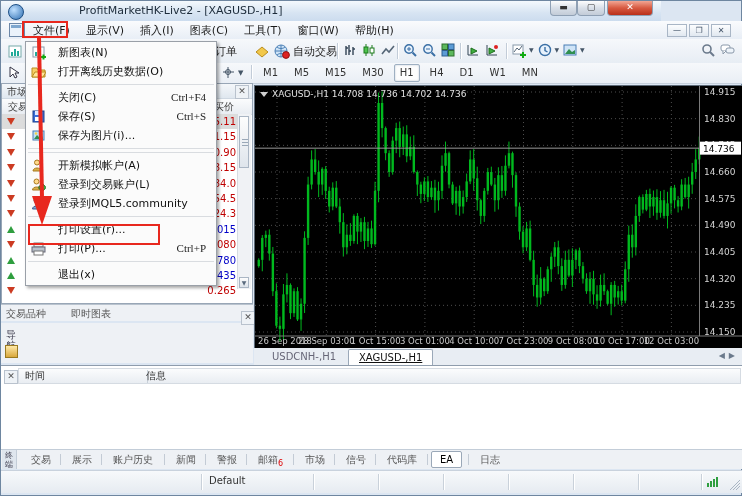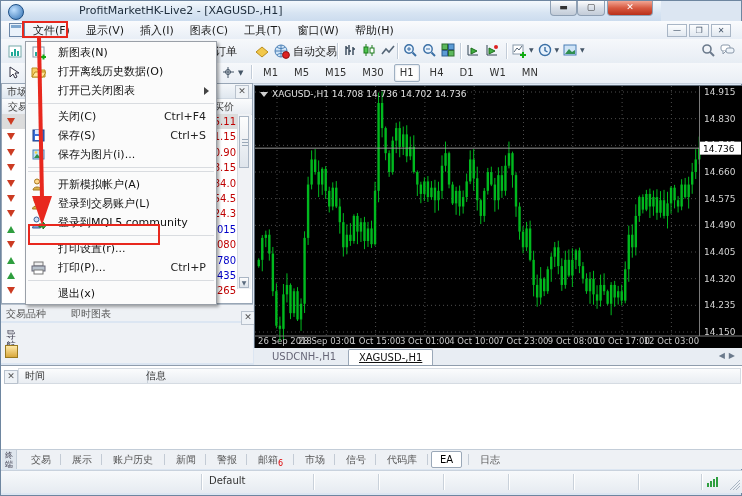--- a/index.html
+++ b/index.html
@@ -65,21 +65,21 @@
   .mailbadge{color:#d00;font-size:8px;vertical-align:sub;}
   
   .statusbar{position:absolute;left:0;top:469px;width:742px;height:22px;background:linear-gradient(#f7f9fb,#e6ebf1);border-top:1px solid #c9d2dd;font-size:10px;color:#333;}
   .st-sep{position:absolute;top:3px;width:1px;height:16px;background:#c9d1da;border-right:1px solid #fff;}
   .conn{position:absolute;right:22px;top:6px;width:14px;height:10px;}
   .conn i{position:absolute;bottom:0;width:2px;background:#2f9e3f;}
   .resize-grip{position:absolute;right:3px;bottom:3px;width:10px;height:10px;background:linear-gradient(135deg,transparent 50%,#aab6c4 50%,#aab6c4 55%,transparent 55%,transparent 65%,#aab6c4 65%,#aab6c4 70%,transparent 70%,transparent 80%,#aab6c4 80%,#aab6c4 85%,transparent 85%);}
   
   .filemenu{position:absolute;left:24px;top:40px;width:190px;background:#fbfbfb;border:1px solid #9aa0a8;box-shadow:2px 2px 3px rgba(0,0,0,.35);z-index:50;padding:1px 0;}
   .fm-item{position:relative;height:19px;line-height:19px;padding-left:32px;color:#111;white-space:nowrap;}
-  .fm-short{position:absolute;right:10px;color:#222;}
+  .fm-short{position:absolute;right:10px;color:#222;font-family:Liberation Serif, serif;}
   .fm-sub{position:absolute;right:7px;top:6px;width:0;height:0;border-top:4px solid transparent;border-bottom:4px solid transparent;border-left:5px solid #444;}
   .fm-sep{height:1px;background:#d9dce0;margin:3px 2px;}
   .fm-ico{position:absolute;left:5px;top:2px;width:15px;height:15px;}
   .red-overlay{position:absolute;left:0;top:0;z-index:999;pointer-events:none;}
 </style>
 </head>
 <body>
 
 <div class="window">
 
@@ -647,21 +647,20 @@
       <div class="fm-item"><span class="fm-ico"><svg width="15" height="15">
             <rect x="2" y="2" width="11" height="10" fill="#fff" stroke="#89a"></rect>
             <rect x="4" y="7" width="2" height="4" fill="#2a9"></rect>
             <rect x="7" y="4" width="2" height="7" fill="#2a9"></rect>
             <path d="M10 12 h5 M12.5 9.5 v5" stroke="#1a1" stroke-width="2"></path>
           </svg></span><span>新图表(N)</span></div>
       <div class="fm-item"><span class="fm-ico"><svg width="15" height="15">
             <path d="M1 4 h5 l1 2 h7 v7 H1 z" fill="#f7d065" stroke="#b98d1e"></path>
             <path d="M1 13 l3-5 h11 l-3 5 z" fill="#ffe79a" stroke="#b98d1e"></path>
           </svg></span><span>打开离线历史数据(O)</span></div>
-      <div class="fm-item"><span>打开已关闭图表</span><span class="fm-sub"></span></div>
       <div class="fm-sep"></div>
       <div class="fm-item"><span>关闭(C)</span><span class="fm-short">Ctrl+F4</span></div>
       <div class="fm-item"><span class="fm-ico"><svg width="15" height="15">
             <rect x="2" y="2" width="11" height="11" fill="#3a6fd8" stroke="#1d3f8a"></rect>
             <rect x="4" y="2" width="7" height="4" fill="#dfe8ff"></rect>
             <rect x="4" y="8" width="7" height="4" fill="#fff"></rect>
           </svg></span><span>保存(S)</span><span class="fm-short">Ctrl+S</span></div>
       <div class="fm-item"><span class="fm-ico"><svg width="15" height="15">
             <rect x="2" y="3" width="11" height="9" fill="#bfe0f5" stroke="#4a7fb5"></rect>
             <polygon points="3,11 6,7 9,10 11,8 12,11" fill="#2f8f4f"></polygon>

